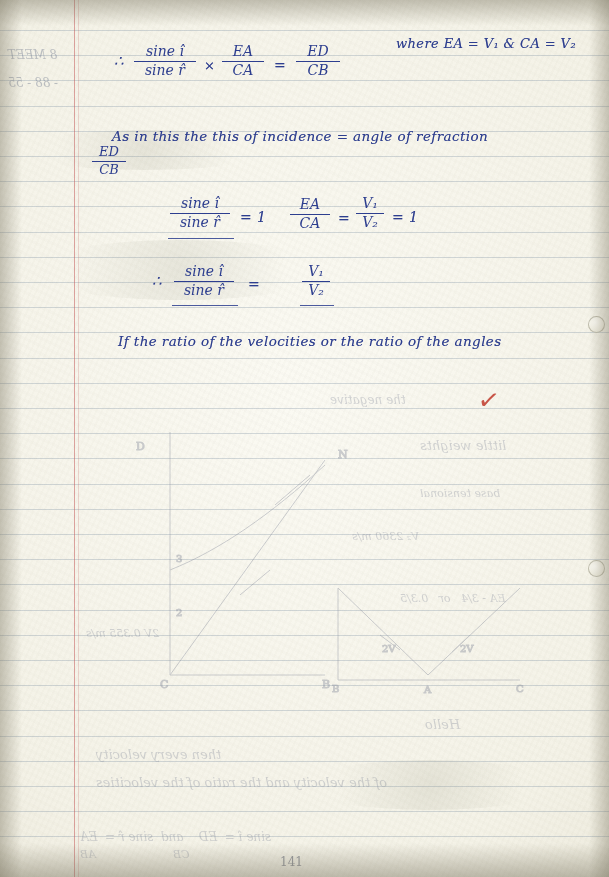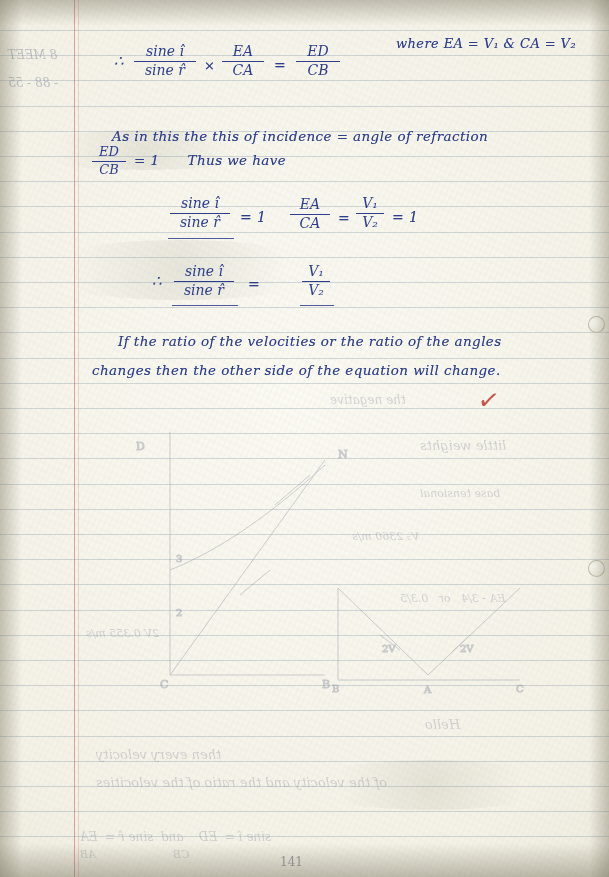--- a/index.html
+++ b/index.html
@@ -248,21 +248,20 @@
 
   <div class="ink" style="left:396px; top:36px; font-size:13px;">where EA = V₁ &amp; CA = V₂</div>
 
   <div class="ink" style="left:112px; top:128px; font-size:13.5px;">As in this the this of incidence = angle of refraction</div>
 
   <div class="frac" style="left:92px; top:145px; font-size:13px; width:34px;">
     <div>ED</div>
     <div class="bar"></div>
     <div>CB</div>
   </div>
-  <div class="ink" style="left:134px; top:152px; font-size:13.5px;">= 1      Thus we have</div>
 
   <div class="frac" style="left:170px; top:196px; font-size:14px; width:60px;">
     <div>sine î</div>
     <div class="bar"></div>
     <div>sine r̂</div>
   </div>
   <div class="uline" style="left:168px; top:238px; width:66px;"></div>
 
   <div class="ink" style="left:240px; top:209px; font-size:14px;">= 1</div>
 
@@ -294,21 +293,20 @@
   <div class="ink" style="left:248px; top:276px; font-size:14px;">=</div>
 
   <div class="frac" style="left:302px; top:264px; font-size:14px; width:28px;">
     <div>V₁</div>
     <div class="bar"></div>
     <div>V₂</div>
   </div>
   <div class="uline" style="left:300px; top:305px; width:34px;"></div>
 
   <div class="ink" style="left:118px; top:333px; font-size:13.5px;">If the ratio of the velocities or the ratio of the angles</div>
-  <div class="ink" style="left:92px; top:362px; font-size:13.5px;">changes then the other side of the equation will change.</div>
 
   <div class="tick" style="left:478px; top:385px;">✓</div>
 
   <div class="page-number" style="left:280px; top:855px;">141</div>
 
   <div class="edge-top"></div>
   <div class="edge-bottom"></div>
   <div class="edge-left"></div>
   <div class="edge-right"></div>
 </div>

